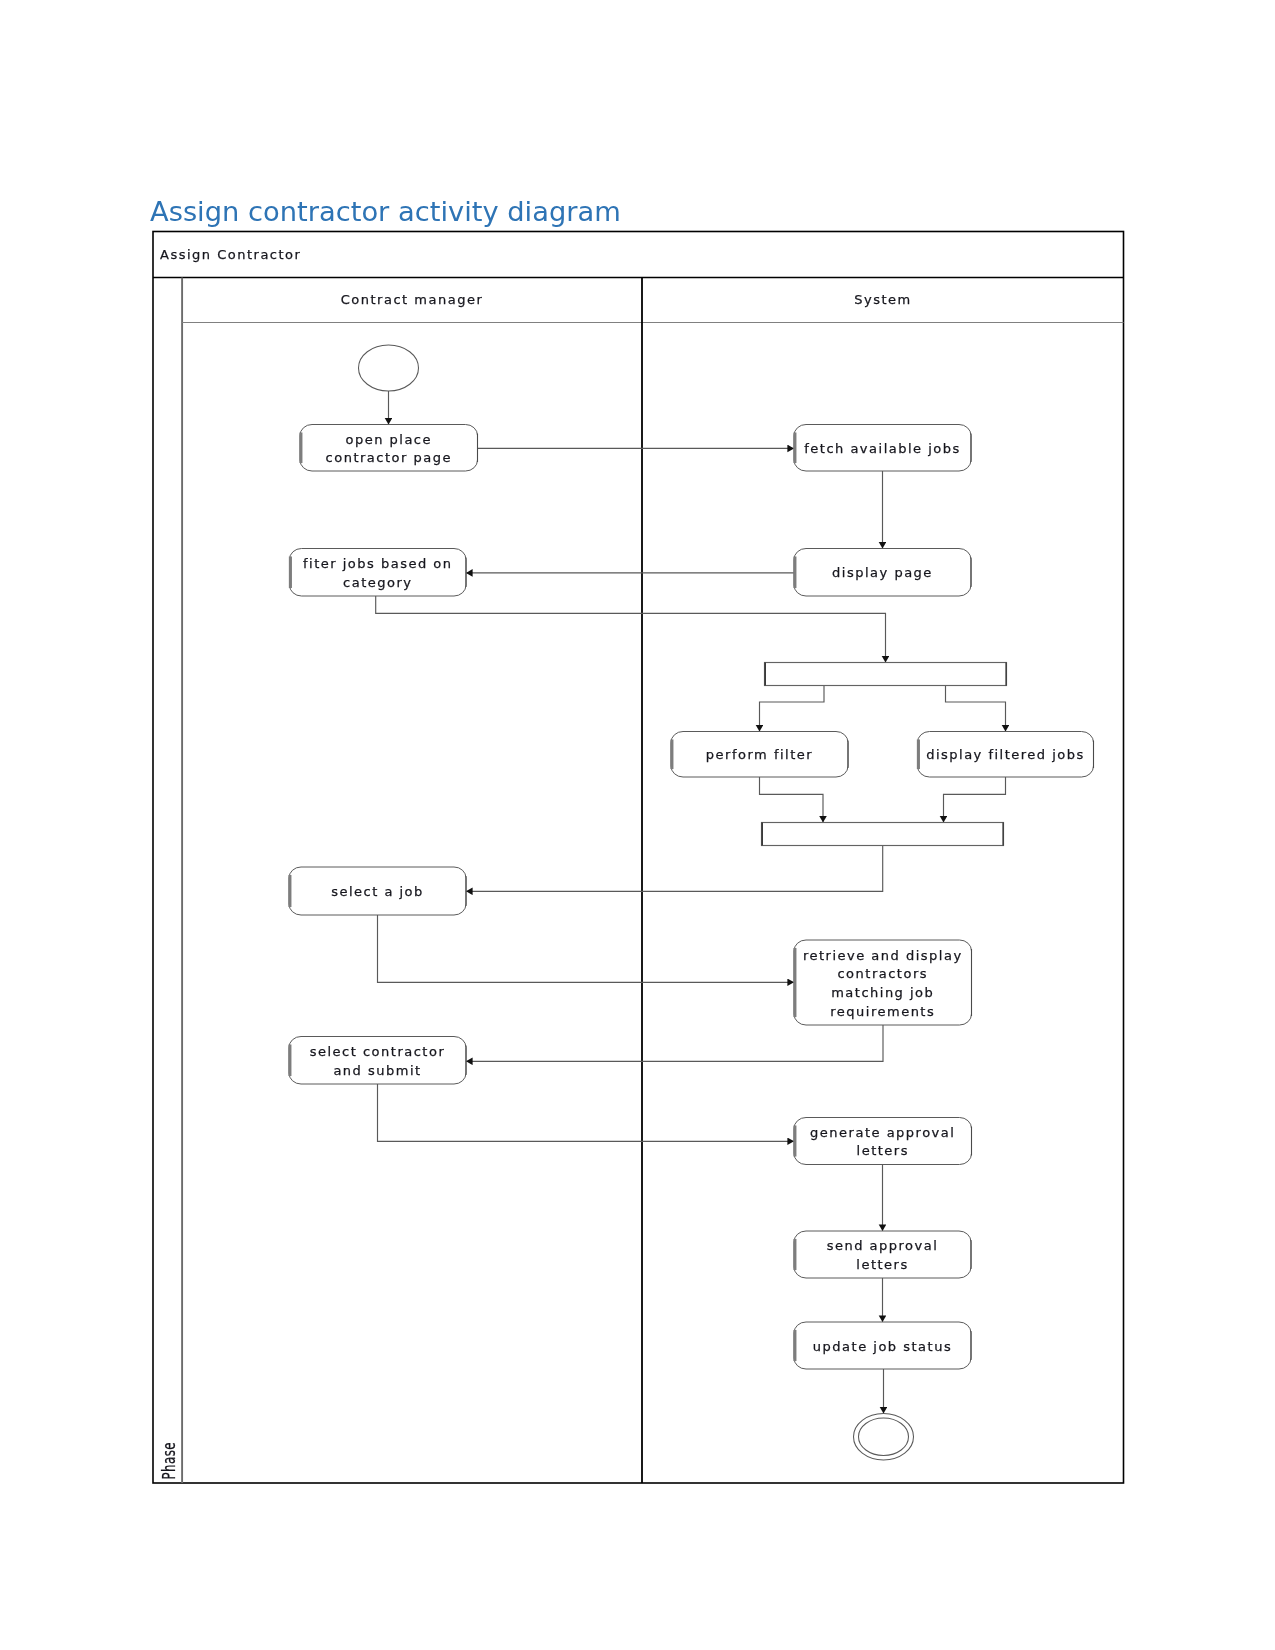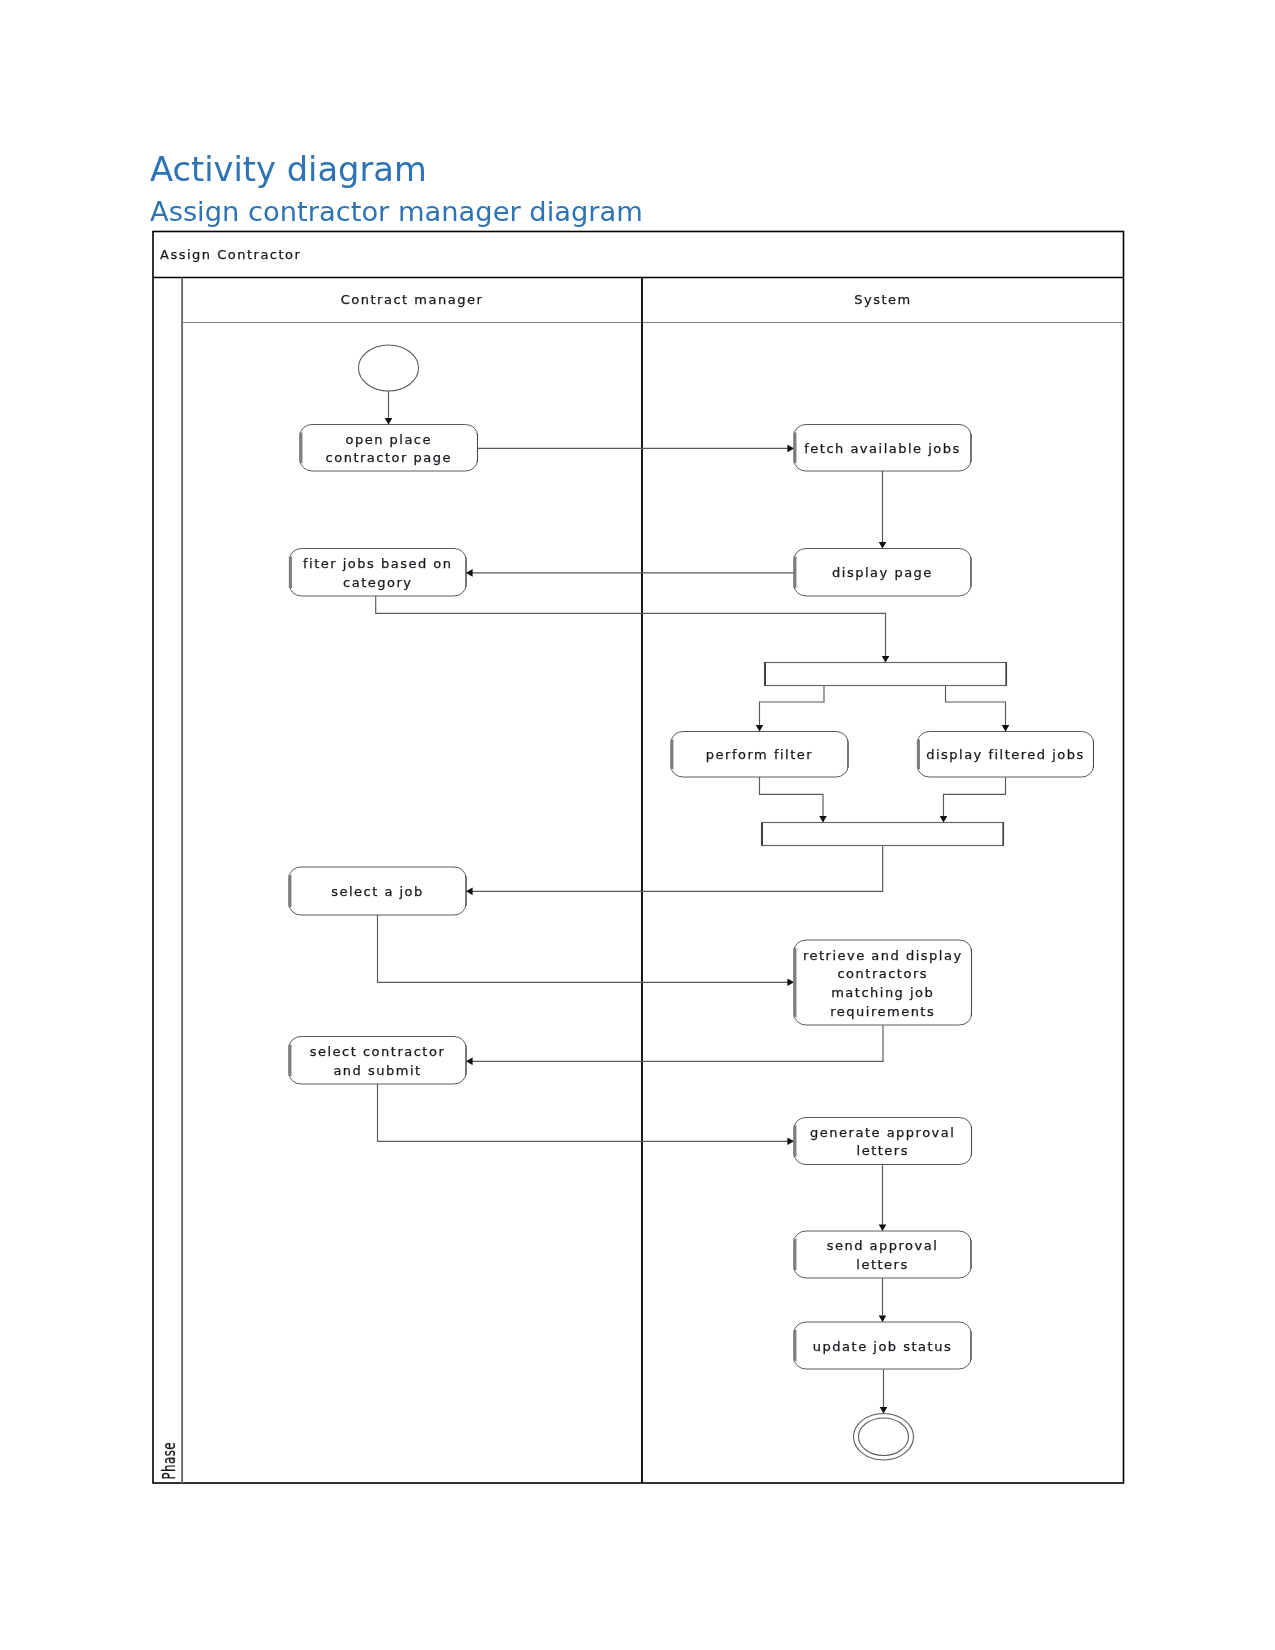--- a/index.html
+++ b/index.html
@@ -8,22 +8,21 @@
   #page{position:relative;width:1275px;height:1650px;background:#fff;}
   .doc-title{position:absolute;left:150px;top:153px;font-size:33.7px;line-height:33px;color:#2E74B5;white-space:nowrap;letter-spacing:0;}
   .doc-subtitle{position:absolute;left:150px;top:197.5px;font-size:27.3px;line-height:27px;color:#2E74B5;white-space:nowrap;}
   #diagram{position:absolute;left:0;top:0;}
   .dg-txt{font-family:"DejaVu Sans",sans-serif;font-size:13px;letter-spacing:1.5px;fill:#15151c;stroke:#15151c;stroke-width:0.25px;paint-order:stroke fill;}
 </style>
 </head>
 <body>
 
 <div id="page">
-  <div class="doc-title">Activity diagram</div>
-  <div class="doc-subtitle">Assign contractor manager diagram</div>
+  <div class="doc-subtitle">Assign contractor activity diagram</div>
   <svg id="diagram" width="1275" height="1650">
       <g>
         <rect x="153" y="231.5" width="970.5" height="1251.5" fill="#ffffff" stroke="#000000" stroke-width="1.6"></rect>
         <line x1="153" y1="277.5" x2="1123.5" y2="277.5" stroke="#000000" stroke-width="1.6"></line>
         <line x1="182.1" y1="277.5" x2="182.1" y2="1483" stroke="#6b6b6b" stroke-width="1.9"></line>
         <line x1="182" y1="322.5" x2="1123.5" y2="322.5" stroke="#808080" stroke-width="1"></line>
         <line x1="642" y1="277.5" x2="642" y2="1483" stroke="#000000" stroke-width="1.8"></line>
         <text x="160" y="258.5" class="dg-txt">Assign Contractor</text>
         <text x="0" y="0" class="dg-txt" style="font-size:17px;letter-spacing:0.55px" transform="translate(175.2,1479.5) rotate(-90) scale(0.70,1)">Phase</text>
         <text x="412" y="303.8" class="dg-txt" text-anchor="middle">Contract manager</text>

